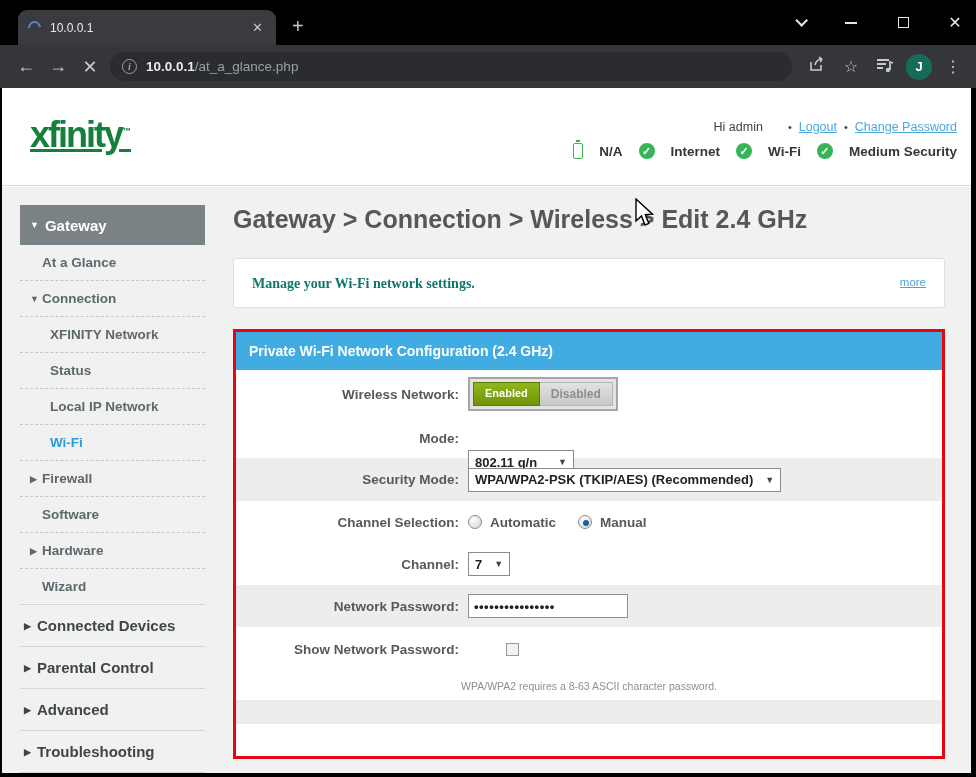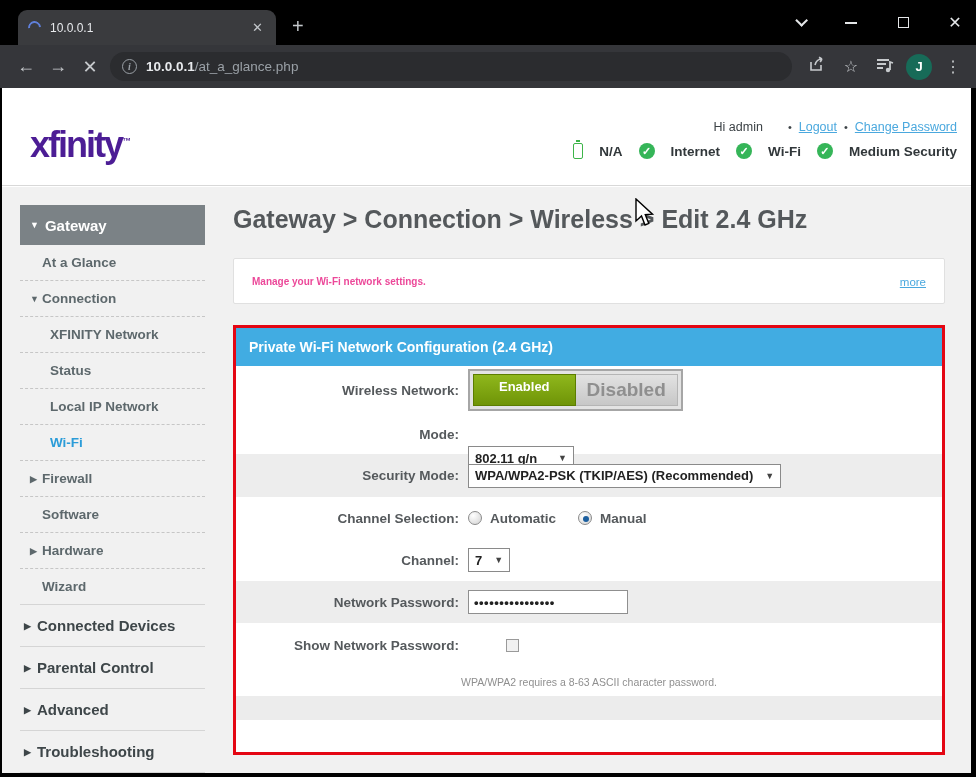--- a/index.html
+++ b/index.html
@@ -35,22 +35,22 @@
   .url-path { color:#9aa0a6; font-size:13.5px; }
   .tool-right { display:flex; align-items:center; gap:8px; }
   .tr-ico { width:26px; text-align:center; color:#c7cacd; font-size:16px; }
   .avatar { width:26px; height:26px; border-radius:50%; background:#176b58; color:#fff; font-size:13px;
             font-weight:bold; display:flex; align-items:center; justify-content:center; }
 
   
   .page { position:absolute; top:88px; left:2px; right:5px; bottom:4px; background:#fff; overflow:hidden; }
 
   .site-header { position:relative; height:98px; background:#fff; border-bottom:1px solid #d8d8d8; }
-  .logo { position:absolute; left:28px; top:36px; font-size:36px; font-weight:bold; color:#4c1d95;
-          letter-spacing:-2px; }
+  .logo { position:absolute; left:28px; top:26px; font-size:36px; font-weight:bold; color:#15803d;
+          letter-spacing:-2px;text-decoration:underline; }
   .logo sup { font-size:9px; letter-spacing:0; }
   .hdr-right { position:absolute; right:14px; top:32px; text-align:right; }
   .hdr-line1 { font-size:12.5px; color:#3c4246; display:flex; justify-content:flex-end; align-items:center; gap:7px; }
   .hdr-greeting { margin-right:18px; }
   .hdr-dot { color:#3c4246; font-size:11px; }
   .hdr-link { color:#4aa8de; text-decoration:underline; }
   .hdr-line2 { margin-top:9px; display:flex; justify-content:flex-end; align-items:center; gap:16px;
                font-size:13.5px; font-weight:bold; color:#31373a; }
   .stat { display:flex; align-items:center; gap:16px; }
   .battery { width:10px; height:16px; border:1.5px solid #3db549; border-radius:2px; position:relative; }
@@ -75,21 +75,21 @@
   .lvl0 .arrow { left:4px; top:16px; color:#3e4649; }
   .no-dash { border-bottom:none; }
   .active-item { color:#2b9cd8; }
   .last-item { border-bottom:1px solid #d5d5d5; }
 
   
   .main { flex:1; margin:10px 26px 0 28px; }
   .crumb-title { font-size:25px; font-weight:bold; color:#54585b; margin:8px 0 24px; }
   .manage-box { background:#fff; border:1px solid #e0e0e0; border-radius:2px; padding:17px 18px 15px;
                 display:flex; justify-content:space-between; align-items:flex-start; }
-  .manage-text { font-size:10px; font-weight:bold; color:#ec4899; }
+  .manage-text { font-size:14px; font-weight:bold; color:#0f766e;font-family:Liberation Serif, serif; }
   .more-link { font-size:11.5px; color:#4aa8de; text-decoration:underline; }
 
   .form-panel { margin-top:21px; border:3px solid #e40613; background:#fff; height:430px; overflow:hidden; }
   .panel-header { background:#41ace2; color:#fff; font-weight:bold; font-size:14px; height:38px;
                   display:flex; align-items:center; padding-left:13px; }
   .frow { display:flex; align-items:center; background:#fff; }
   .frow.gray { background:#ededed; }
   .flabel { width:232px; text-align:right; padding-right:9px; font-size:13.5px; font-weight:bold; color:#55595c; flex:0 0 auto; }
   .fctrl { display:flex; align-items:center; gap:8px; }
 
@@ -99,23 +99,23 @@
   .r-sec { height:43px; }
   .r-chansel { height:42px; }
   .r-chan { height:42px; }
   .r-pass { height:42px; }
   .r-show { height:44px;gap:38px; }
   .r-note { height:29px; justify-content:center; }
   .r-foot { height:24px; background:#ececec; }
 
   .toggle-wrap { border:2px solid #a6a6a6; background:#e3e3e3; padding:3px; display:inline-flex; }
   .tg-on { background:linear-gradient(#8fb71c,#6f9407); border:1px solid #5c7d00; color:#fff;
-           font-weight:bold; font-size:13px; padding:4px 25px; }
+           font-weight:bold; font-size:11px; padding:4px 11px; }
   .tg-off { background:linear-gradient(#e2e2e2,#c7c7c7); border:1px solid #b5b5b5; border-left:none;
-            color:#8f8f8f; font-weight:bold; font-size:19px; padding:4px 11px; }
+            color:#8f8f8f; font-weight:bold; font-size:12px; padding:4px 11px; }
 
   .tinput { border:1px solid #8f8f8f; height:24px; width:160px; padding:2px 5px; font-size:13px;
             font-weight:bold; color:#222; font-family:"Liberation Sans", sans-serif; }
   .pw { letter-spacing:0.5px; }
 
   .sel { border:1px solid #8a8a8a; background:#fff; height:24px; display:inline-flex; align-items:center;
          padding:0 6px; gap:12px; font-size:13px; font-weight:bold; color:#222; }
   .sel .sel-arrow { font-size:9px; color:#444; }
 
   .radio { width:14px; height:14px; border:1px solid #8b8b8b; border-radius:50%;

